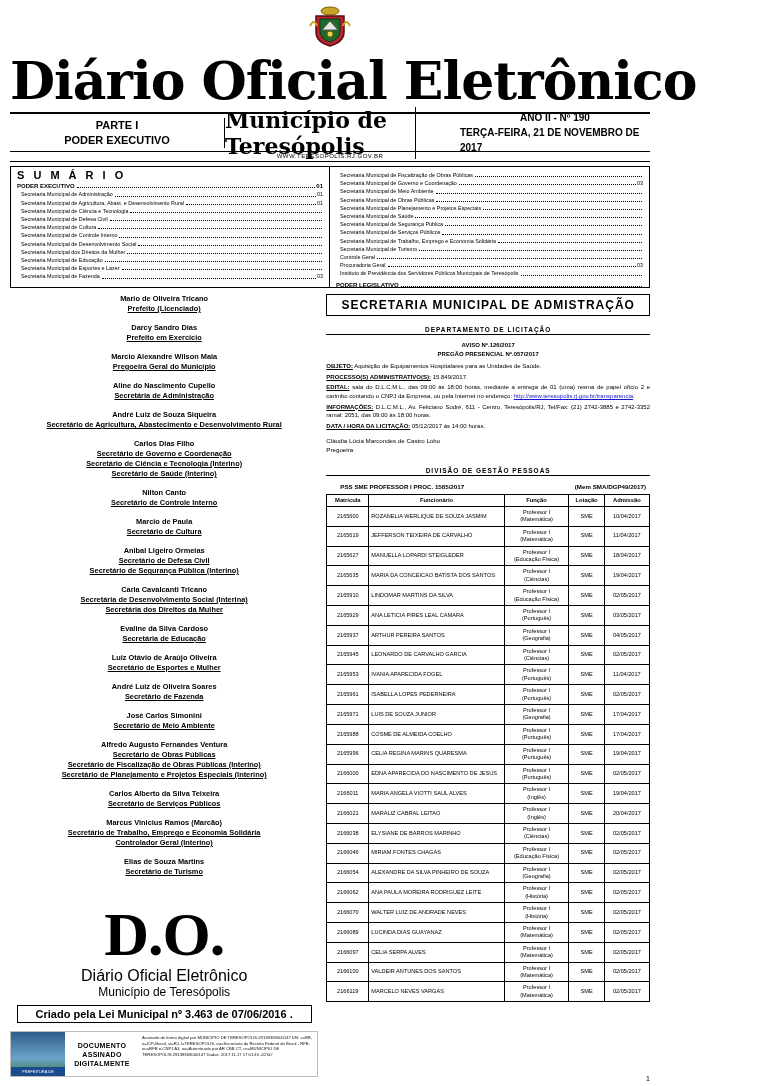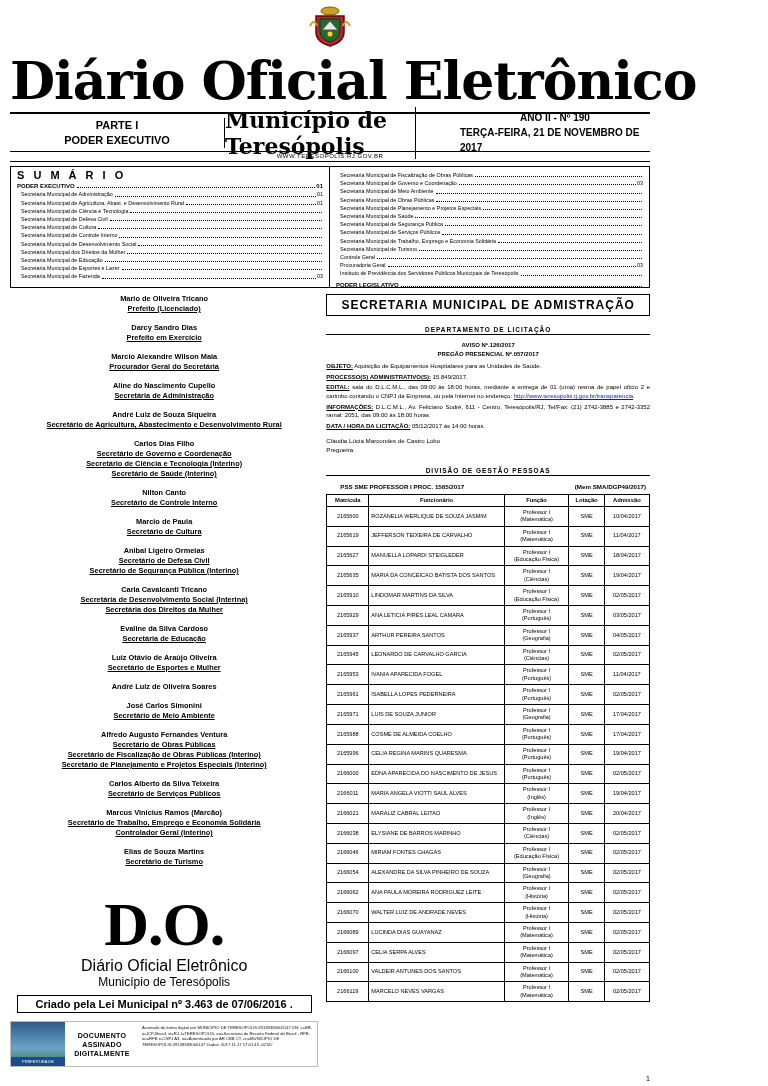--- a/index.html
+++ b/index.html
@@ -378,21 +378,21 @@
           <div class="grp">
             <div class="nm">Mario de Oliveira Tricano</div>
             <div class="ro">Prefeito (Licenciado)</div>
           </div>
           <div class="grp">
             <div class="nm">Darcy Sandro Dias</div>
             <div class="ro">Prefeito em Exercício</div>
           </div>
           <div class="grp">
             <div class="nm">Marcio Alexandre Wilson Maia</div>
-            <div class="ro">Procurador Geral do Secretária</div>
+            <div class="ro">Pregoeira Geral do Município</div>
           </div>
           <div class="grp">
             <div class="nm">Aline do Nascimento Cupello</div>
             <div class="ro">Secretária de Administração</div>
           </div>
           <div class="grp">
             <div class="nm">André Luiz de Souza Siqueira</div>
             <div class="ro">Secretário de Agricultura, Abastecimento e Desenvolvimento Rural</div>
           </div>
           <div class="grp">
@@ -422,20 +422,21 @@
           <div class="grp">
             <div class="nm">Evaline da Silva Cardoso</div>
             <div class="ro">Secretária de Educação</div>
           </div>
           <div class="grp">
             <div class="nm">Luiz Otávio de Araújo Oliveira</div>
             <div class="ro">Secretário de Esportes e Mulher</div>
           </div>
           <div class="grp">
             <div class="nm">André Luiz de Oliveira Soares</div>
+            <div class="ro">Secretário de Fazenda</div>
           </div>
           <div class="grp">
             <div class="nm">José Carlos Simonini</div>
             <div class="ro">Secretário de Meio Ambiente</div>
           </div>
           <div class="grp">
             <div class="nm">Alfredo Augusto Fernandes Ventura</div>
             <div class="ro">Secretário de Obras Públicas</div>
             <div class="ro">Secretário de Fiscalização de Obras Públicas (Interino)</div>
             <div class="ro">Secretário de Planejamento e Projetos Especiais (Interino)</div>

